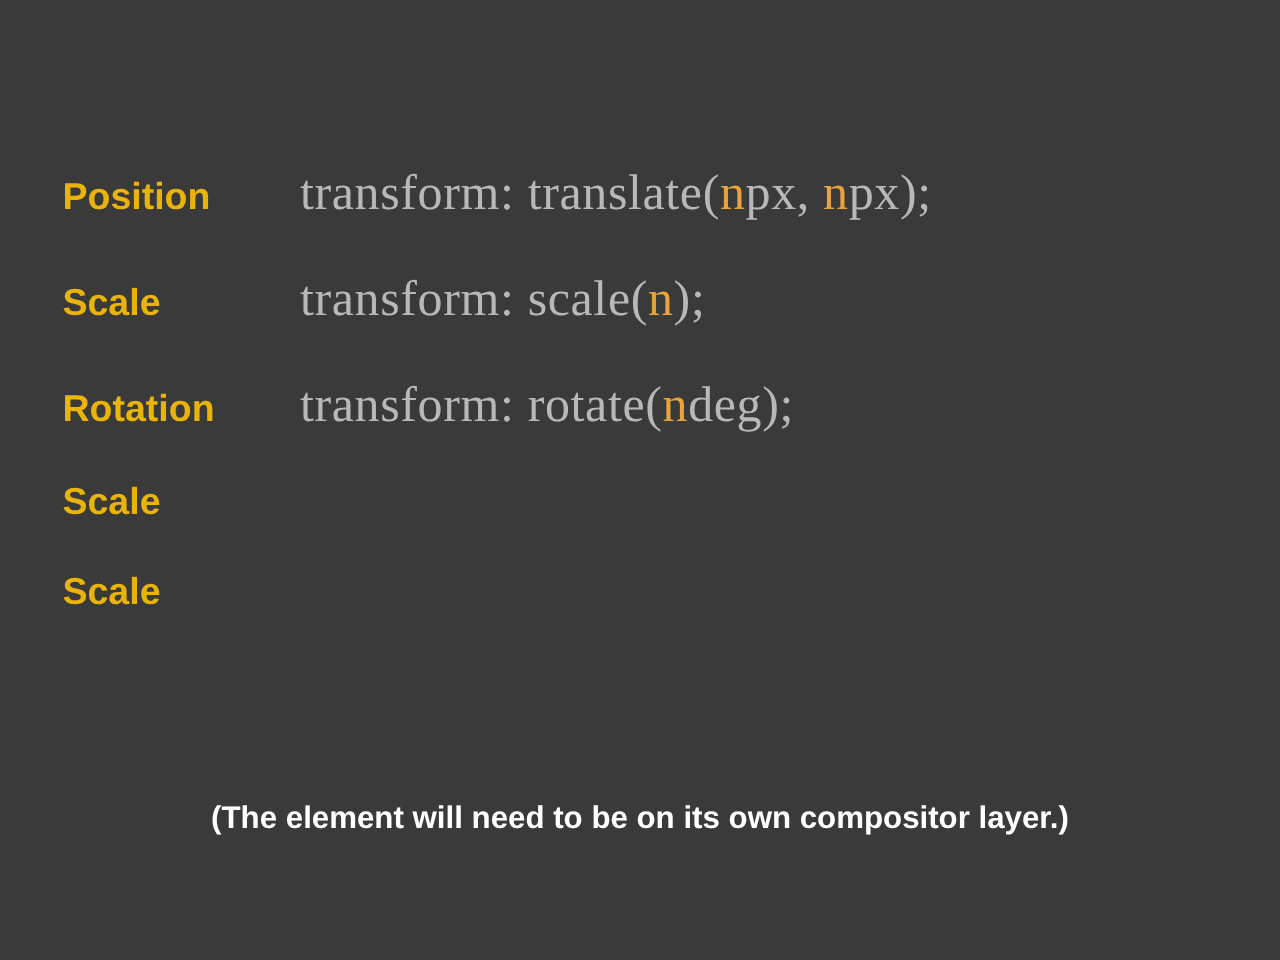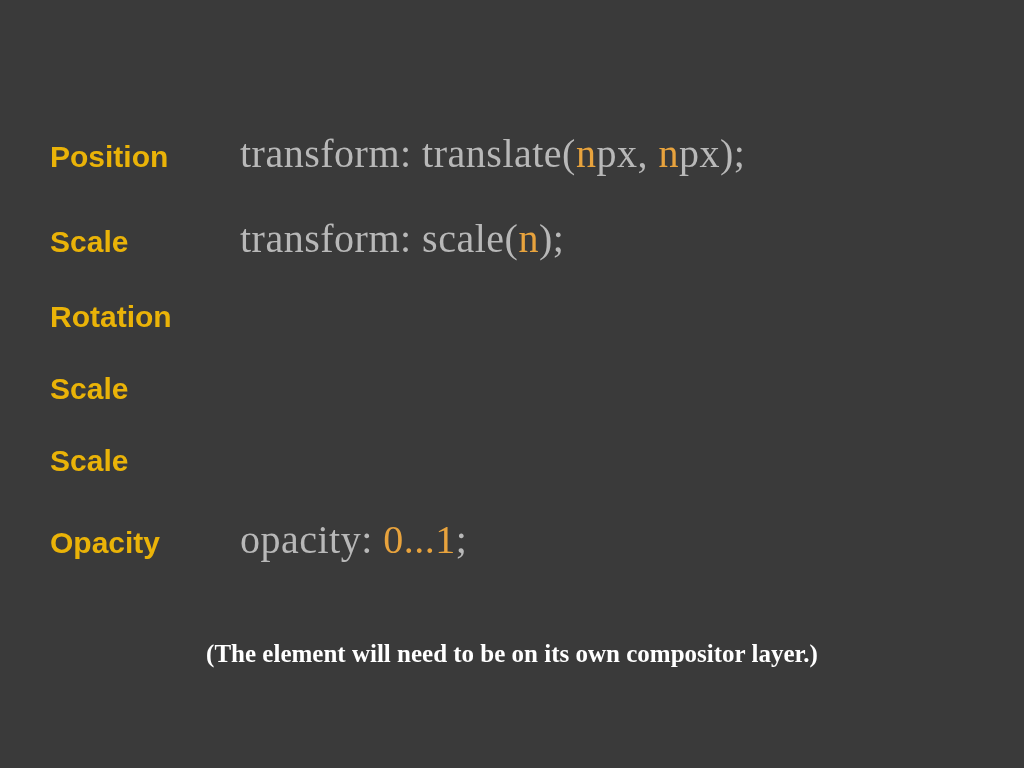--- a/index.html
+++ b/index.html
@@ -41,46 +41,43 @@
       white-space: nowrap;
     }
     .code .accent {
       color: #e8a33d;
     }
     .footnote {
       position: absolute;
       width: 100%;
       text-align: center;
       top: 640px;
-      font-family: Liberation Serif, serif;
+      font-family: Liberation Sans, sans-serif;
       font-weight: 700;
       color: #ffffff;
       font-size: 25px;
     }
   </style>
 </head>
 <body>
 
 <div class="slide-content">
   <div class="row">
     <div class="label">Position</div>
     <div class="code">transform: translate(<span class="accent">n</span>px, <span class="accent">n</span>px);</div>
   </div>
   <div class="row">
     <div class="label">Scale</div>
     <div class="code">transform: scale(<span class="accent">n</span>);</div>
   </div>
   <div class="row">
     <div class="label">Rotation</div>
+    <div class="code">transform: rotate(<span class="accent">n</span>deg);</div>
   </div>
   <div class="row">
     <div class="label">Scale</div>
   </div>
   <div class="row">
     <div class="label">Scale</div>
   </div>
-  <div class="row">
-    <div class="label">Opacity</div>
-    <div class="code">opacity: <span class="accent">0...1</span>;</div>
-  </div>
 </div>
 
 <div class="footnote">(The element will need to be on its own compositor layer.)</div>
 
 </body></html>

